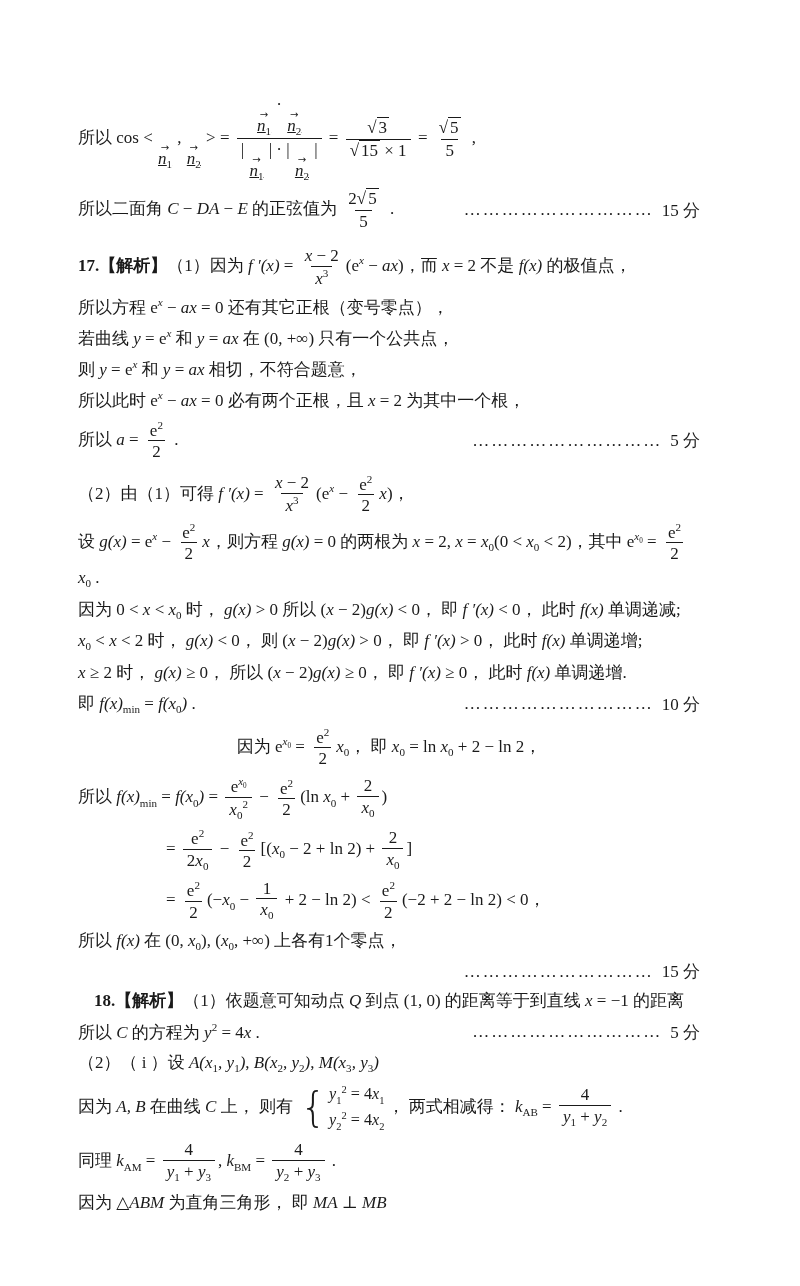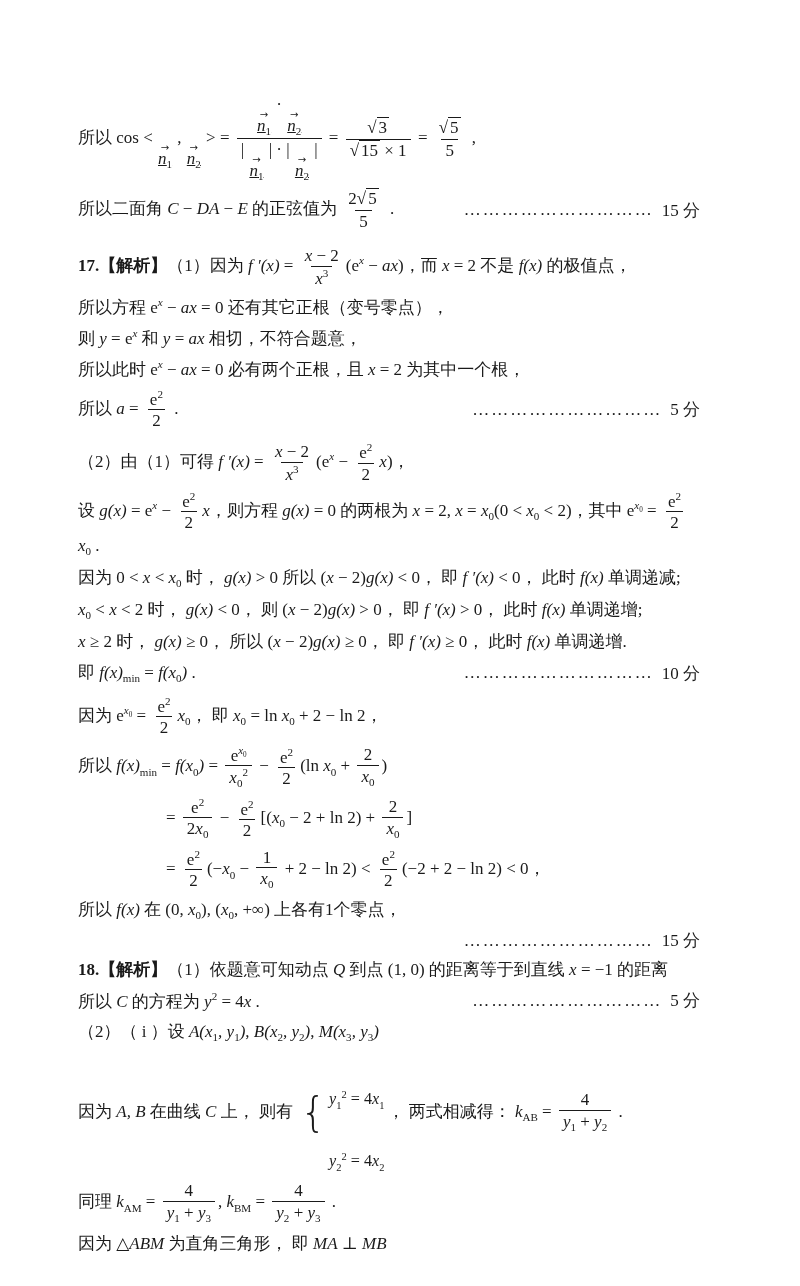--- a/index.html
+++ b/index.html
@@ -19,21 +19,21 @@
   .den{display:block;border-top:1px solid #1a1a1a;padding:0 4px;line-height:1.25;}
   .sqrt{display:inline-flex;align-items:baseline;}
   .rad{line-height:1;}
   .radb{border-top:1px solid #1a1a1a;padding:0 2px;line-height:1.2;}
   .vec{display:inline-flex;flex-direction:column;align-items:center;vertical-align:-0.45em;margin:0 1px;}
   .varr{font-size:0.6em;line-height:0.55;font-family:"DejaVu Sans",sans-serif;}
   .vbase{line-height:1.05;text-decoration:underline;}
   .cases{display:inline-flex;align-items:center;vertical-align:middle;margin:0 3px;}
   .brace{font-size:2.4em;font-weight:300;line-height:0.85;margin-right:3px;font-family:"DejaVu Sans",sans-serif;}
   .crows{display:inline-flex;flex-direction:column;row-gap:2px;}
-  .crow{line-height:1.25;font-size:0.95em;margin-top:36px;}
+  .crow{line-height:1.25;font-size:0.95em;}
   .dots{margin-left:auto;white-space:nowrap;letter-spacing:2px;overflow:hidden;}
   .score{white-space:nowrap;margin-left:8px;}
 </style>
 </head>
 <body>
 
 <div class="doc" id="doc">
     <div class="line">
       <span class="content"><span>所以 cos &lt; </span><span class="vec">
           <span class="varr">→</span>
@@ -87,20 +87,23 @@
     <div class="line" style="margin-top: 14px; align-items: center;">
       <span class="content"><span class="bold">17.【解析】</span><span>（1）因为 </span><span class="it">f ′(x)</span><span> = </span><span class="frac">
           <span class="num"><span class="it">x</span><span> − 2</span></span>
           <span class="den"><span class="it">x</span><sup>3</sup></span>
         </span><span>(e</span><sup><span class="it">x</span></sup><span> − </span><span class="it">ax</span><span>)，而 </span><span class="it">x</span><span> = 2 不是 </span><span class="it">f(x)</span><span> 的极值点，</span></span>
     </div>
     <div class="line">
       <span class="content"><span>所以方程 e</span><sup><span class="it">x</span></sup><span> − </span><span class="it">ax</span><span> = 0 还有其它正根（变号零点），</span></span>
     </div>
     <div class="line">
+      <span class="content"><span>若曲线 </span><span class="it">y</span><span> = e</span><sup><span class="it">x</span></sup><span> 和 </span><span class="it">y</span><span> = </span><span class="it">ax</span><span> 在 (0, +∞) 只有一个公共点，</span></span>
+    </div>
+    <div class="line">
       <span class="content"><span>则 </span><span class="it">y</span><span> = e</span><sup><span class="it">x</span></sup><span> 和 </span><span class="it">y</span><span> = </span><span class="it">ax</span><span> 相切，不符合题意，</span></span>
     </div>
     <div class="line">
       <span class="content"><span>所以此时 e</span><sup><span class="it">x</span></sup><span> − </span><span class="it">ax</span><span> = 0 必有两个正根，且 </span><span class="it">x</span><span> = 2 为其中一个根，</span></span>
     </div>
     <div class="line" style="margin-top: 6px;">
       <span class="content"><span>所以 </span><span class="it">a</span><span> = </span><span class="frac">
           <span class="num"><span>e</span><sup>2</sup></span>
           <span class="den"><span>2</span></span>
         </span><span> .</span></span>
@@ -132,21 +135,21 @@
       <span class="content"><span class="it">x</span><sub>0</sub><span> &lt; </span><span class="it">x</span><span> &lt; 2 时， </span><span class="it">g(x)</span><span> &lt; 0， 则 (</span><span class="it">x</span><span> − 2)</span><span class="it">g(x)</span><span> &gt; 0， 即 </span><span class="it">f ′(x)</span><span> &gt; 0， 此时 </span><span class="it">f(x)</span><span> 单调递增;</span></span>
     </div>
     <div class="line">
       <span class="content"><span class="it">x</span><span> ≥ 2 时， </span><span class="it">g(x)</span><span> ≥ 0， 所以 (</span><span class="it">x</span><span> − 2)</span><span class="it">g(x)</span><span> ≥ 0， 即 </span><span class="it">f ′(x)</span><span> ≥ 0， 此时 </span><span class="it">f(x)</span><span> 单调递增.</span></span>
     </div>
     <div class="line">
       <span class="content"><span>即 </span><span class="it">f(x)</span><sub>min</sub><span> = </span><span class="it">f(x</span><sub>0</sub><span class="it">)</span><span> .</span></span>
       <span class="dots">…………………………</span>
       <span class="score">10 分</span>
     </div>
-    <div class="line" style="margin-top: 8px;">
+    <div class="line" style="margin-top: 8px; justify-content: center;">
       <span class="content"><span>因为 e</span><sup><span class="it">x</span><sub>0</sub></sup><span> = </span><span class="frac">
           <span class="num"><span>e</span><sup>2</sup></span>
           <span class="den"><span>2</span></span>
         </span><span class="it">x</span><sub>0</sub><span>， 即 </span><span class="it">x</span><sub>0</sub><span> = ln </span><span class="it">x</span><sub>0</sub><span> + 2 − ln 2，</span></span>
     </div>
     <div class="line" style="margin-top: 6px;">
       <span class="content"><span>所以 </span><span class="it">f(x)</span><sub>min</sub><span> = </span><span class="it">f(x</span><sub>0</sub><span class="it">)</span><span> = </span><span class="frac">
           <span class="num"><span>e</span><sup><span class="it">x</span><sub>0</sub></sup></span>
           <span class="den"><span class="it">x</span><sub>0</sub><sup>2</sup></span>
         </span><span> − </span><span class="frac">
@@ -181,21 +184,21 @@
           <span class="den"><span>2</span></span>
         </span><span>(−2 + 2 − ln 2) &lt; 0，</span></span>
     </div>
     <div class="line">
       <span class="content"><span>所以 </span><span class="it">f(x)</span><span> 在 (0, </span><span class="it">x</span><sub>0</sub><span>), (</span><span class="it">x</span><sub>0</sub><span>, +∞) 上各有1个零点，</span></span>
     </div>
     <div class="line">
       <span class="dots">…………………………</span>
       <span class="score">15 分</span>
     </div>
-    <div class="line" style="margin-top: 4px;">
+    <div class="line" style="margin-top: 4px; justify-content: center;">
       <span class="content"><span class="bold">18.【解析】</span><span>（1）依题意可知动点 </span><span class="it">Q</span><span> 到点 (1, 0) 的距离等于到直线 </span><span class="it">x</span><span> = −1 的距离</span></span>
     </div>
     <div class="line">
       <span class="content"><span>所以 </span><span class="it">C</span><span> 的方程为 </span><span class="it">y</span><sup>2</sup><span> = 4</span><span class="it">x</span><span> .</span></span>
       <span class="dots">…………………………</span>
       <span class="score">5 分</span>
     </div>
     <div class="line">
       <span class="content"><span>（2）（ i ）设 </span><span class="it">A(x</span><sub>1</sub><span class="it">, y</span><sub>1</sub><span class="it">)</span><span>, </span><span class="it">B(x</span><sub>2</sub><span class="it">, y</span><sub>2</sub><span class="it">)</span><span>, </span><span class="it">M(x</span><sub>3</sub><span class="it">, y</span><sub>3</sub><span class="it">)</span></span>
     </div>

